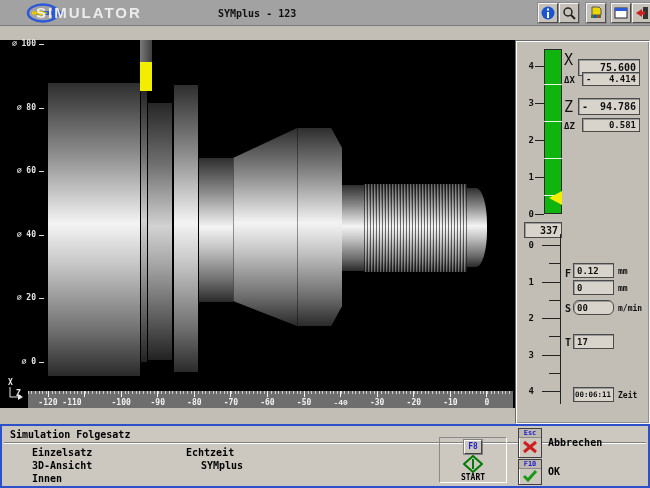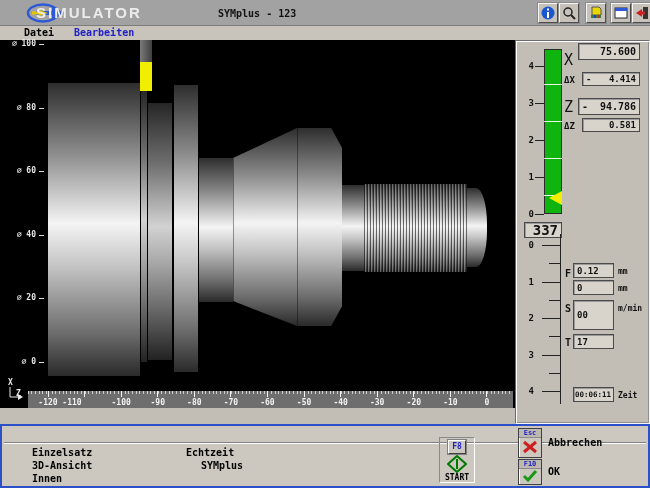--- a/index.html
+++ b/index.html
@@ -116,26 +116,20 @@
         </div>
         <div class="tb-btn abs" style="position:absolute;box-sizing:border-box;left:632px;top:3px;">
           <svg width="14" height="14">
             <rect x="8" y="1" width="5" height="12" fill="#333"></rect>
             <polygon points="1,7 7,3 7,5.5 10,5.5 10,8.5 7,8.5 7,11" fill="#cc2020"></polygon>
           </svg>
         </div>
       </div>
   </div>
 
-  <div class="abs menubar">
-      <div id="menu-items">
-        <div class="menu-item" style="position:absolute;box-sizing:border-box;left:24px;">Datei</div>
-        <div class="menu-item active" style="position:absolute;box-sizing:border-box;left:74px;">Bearbeiten</div>
-      </div>
-    </div>
 
   <div class="abs simview">
     <div id="dia-axis">
         <div class="dia-label" style="position:absolute;box-sizing:border-box;top:-1px;">⌀ 100</div>
         <div class="dia-tick" style="position:absolute;box-sizing:border-box;top:4px;"></div>
         <div class="dia-label" style="position:absolute;box-sizing:border-box;top:63px;">⌀ 80</div>
         <div class="dia-tick" style="position:absolute;box-sizing:border-box;top:68px;"></div>
         <div class="dia-label" style="position:absolute;box-sizing:border-box;top:126px;">⌀ 60</div>
         <div class="dia-tick" style="position:absolute;box-sizing:border-box;top:131px;"></div>
         <div class="dia-label" style="position:absolute;box-sizing:border-box;top:190px;">⌀ 40</div>
@@ -177,21 +171,21 @@
           <div class="ruler-num" style="position:absolute;box-sizing:border-box;left:115.74000000000001px;">-90</div>
           <div class="ruler-major" style="position:absolute;box-sizing:border-box;left:165.82px;"></div>
           <div class="ruler-num" style="position:absolute;box-sizing:border-box;left:152.32px;">-80</div>
           <div class="ruler-major" style="position:absolute;box-sizing:border-box;left:202.39999999999998px;"></div>
           <div class="ruler-num" style="position:absolute;box-sizing:border-box;left:188.89999999999998px;">-70</div>
           <div class="ruler-major" style="position:absolute;box-sizing:border-box;left:238.98px;"></div>
           <div class="ruler-num" style="position:absolute;box-sizing:border-box;left:225.48px;">-60</div>
           <div class="ruler-major" style="position:absolute;box-sizing:border-box;left:275.56px;"></div>
           <div class="ruler-num" style="position:absolute;box-sizing:border-box;left:262.06px;">-50</div>
           <div class="ruler-major" style="position:absolute;box-sizing:border-box;left:312.14px;"></div>
-          <div class="ruler-num" style="position:absolute;box-sizing:border-box;left:298.64px;">-40</div>
+          <div class="ruler-num" style="position:absolute;box-sizing:border-box;left:298.64px;font-family:Liberation Mono, monospace;">-40</div>
           <div class="ruler-major" style="position:absolute;box-sizing:border-box;left:348.71999999999997px;"></div>
           <div class="ruler-num" style="position:absolute;box-sizing:border-box;left:335.21999999999997px;">-30</div>
           <div class="ruler-major" style="position:absolute;box-sizing:border-box;left:385.29999999999995px;"></div>
           <div class="ruler-num" style="position:absolute;box-sizing:border-box;left:371.79999999999995px;">-20</div>
           <div class="ruler-major" style="position:absolute;box-sizing:border-box;left:421.88px;"></div>
           <div class="ruler-num" style="position:absolute;box-sizing:border-box;left:408.38px;">-10</div>
           <div class="ruler-major" style="position:absolute;box-sizing:border-box;left:458.46px;"></div>
           <div class="ruler-num" style="position:absolute;box-sizing:border-box;left:444.96px;">0</div>
         </div>
     </div>
@@ -222,42 +216,42 @@
         <div class="wtick" style="position:absolute;box-sizing:border-box;left:28px;top:117px;width:18px;"></div>
         <div class="gauge-lbl" style="position:absolute;box-sizing:border-box;left:6px;top:131px;">1</div>
         <div class="tick" style="position:absolute;box-sizing:border-box;left:19px;top:136px;width:9px;"></div>
         <div class="wtick" style="position:absolute;box-sizing:border-box;left:28px;top:154px;width:18px;"></div>
         <div class="gauge-lbl" style="position:absolute;box-sizing:border-box;left:6px;top:168px;">0</div>
         <div class="tick" style="position:absolute;box-sizing:border-box;left:19px;top:173px;width:9px;"></div>
       </div>
     <div class="abs ptr" style="left:33px;top:150px;"></div>
 
     <div class="abs big-axis" style="left:48px;top:10px;">X</div>
-    <div class="abs fld between" style="left:62px;top:2px;width:62px;height:17px;font-size:10px;">
+    <div class="abs fld between" style="left:62px;top:18px;width:62px;height:17px;font-size:10px;">
       <span></span>
       <span>75.600</span>
     </div>
     <div class="abs small-lbl" style="left:48px;top:34px;">ΔX</div>
     <div class="abs fld between" style="left:66px;top:31px;width:58px;height:14px;">
       <span>-</span>
       <span>4.414</span>
     </div>
 
     <div class="abs big-axis" style="left:48px;top:57px;">Z</div>
     <div class="abs fld between" style="left:62px;top:57px;width:62px;height:17px;font-size:10px;">
       <span>-</span>
       <span>94.786</span>
     </div>
     <div class="abs small-lbl" style="left:48px;top:80px;">ΔZ</div>
     <div class="abs fld between" style="left:66px;top:77px;width:58px;height:14px;">
       <span></span>
       <span>0.581</span>
     </div>
 
-    <div class="abs fld" style="left:8px;top:181px;width:38px;height:16px;font-size:14px;">337</div>
+    <div class="abs fld" style="left:8px;top:181px;width:38px;height:16px;font-size:10px;">337</div>
 
     <div class="abs" style="left:44px;top:193px;width:1px;height:170px;background:#222;"></div>
     <div id="gauge-bottom-marks">
         <div class="gauge-lbl" style="position:absolute;box-sizing:border-box;left:6px;top:199px;">0</div>
         <div class="tick" style="position:absolute;box-sizing:border-box;left:26px;top:204px;width:18px;"></div>
         <div class="tick" style="position:absolute;box-sizing:border-box;left:33px;top:222px;width:11px;"></div>
         <div class="gauge-lbl" style="position:absolute;box-sizing:border-box;left:6px;top:235.5px;">1</div>
         <div class="tick" style="position:absolute;box-sizing:border-box;left:26px;top:240.5px;width:18px;"></div>
         <div class="tick" style="position:absolute;box-sizing:border-box;left:33px;top:258.5px;width:11px;"></div>
         <div class="gauge-lbl" style="position:absolute;box-sizing:border-box;left:6px;top:272px;">2</div>
@@ -270,47 +264,48 @@
         <div class="tick" style="position:absolute;box-sizing:border-box;left:26px;top:350px;width:18px;"></div>
       </div>
 
     <div class="abs small-lbl" style="left:49px;top:227px;font-size:10px;">F</div>
     <div class="abs fld left" style="left:57px;top:222px;width:41px;height:15px;">0.12</div>
     <div class="abs unit" style="left:102px;top:226px;">mm</div>
     <div class="abs fld left" style="left:57px;top:239px;width:41px;height:15px;">0</div>
     <div class="abs unit" style="left:102px;top:243px;">mm</div>
 
     <div class="abs small-lbl" style="left:49px;top:262px;font-size:10px;">S</div>
-    <div class="abs fld left" style="left:57px;top:259px;width:41px;height:30px;">00</div>
+    <div class="abs fld left" style="left:57px;top:259px;width:41px;height:15px;border-radius:6px;">00</div>
     <div class="abs unit" style="left:102px;top:263px;">m/min</div>
 
     <div class="abs small-lbl" style="left:49px;top:296px;font-size:10px;">T</div>
     <div class="abs fld left" style="left:57px;top:293px;width:41px;height:15px;">17</div>
 
     <div class="abs fld left" style="left:57px;top:346px;width:41px;height:15px;font-size:7.5px;padding:0 1px;">00:06:11</div>
     <div class="abs unit" style="left:102px;top:350px;">Zeit</div>
   </div>
 
   <div class="abs softkeys">
+    <div class="abs sk-title">Simulation Folgesatz</div>
     <div class="abs sk-rule"></div>
 
     <div class="abs keycap" style="left:8px;top:20px;">F1</div>
     <div class="abs sk-lbl" style="left:30px;top:21px;">Einzelsatz</div>
     <div class="abs keycap" style="left:8px;top:33px;">F3</div>
     <div class="abs sk-lbl" style="left:30px;top:34px;">3D-Ansicht</div>
     <div class="abs keycap" style="left:8px;top:46px;">F5</div>
     <div class="abs sk-lbl" style="left:30px;top:47px;">Innen</div>
 
     <div class="abs keycap" style="left:163px;top:20px;padding-left:34px;">F2</div>
     <div class="abs sk-lbl" style="left:184px;top:21px;">Echtzeit</div>
     <div class="abs keycap dark" style="left:163px;top:33px;width:8px;">+</div>
     <div class="abs keycap dark" style="left:181px;top:33px;width:8px;">-</div>
     <div class="abs sk-lbl" style="left:199px;top:34px;">SYMplus</div>
 
-    <div class="abs start-box" style="left:437px;top:11px;width:36px;height:46px;">
+    <div class="abs start-box" style="left:437px;top:11px;width:68px;height:46px;">
       <div class="keycap" style="margin-top:2px;">F8</div>
       <svg width="20" height="18" style="margin-top:1px;">
         <polygon points="10,1 19,9 10,17 1,9" fill="none" stroke="#007a00" stroke-width="2"></polygon>
         <line x1="10" y1="4" x2="10" y2="14" stroke="#007a00" stroke-width="2"></line>
       </svg>
       <div style="font:bold 8px 'DejaVu Sans Mono',monospace;color:#000;">START</div>
     </div>
 
     <div class="abs sk-btn" style="left:516px;top:2px;width:24px;height:30px;">
       <div style="font:bold 7px 'DejaVu Sans Mono',monospace;color:#2121c8;background:#bdb9b1;width:100%;text-align:center;border-bottom:1px solid #8a8a8a;">Esc</div>

